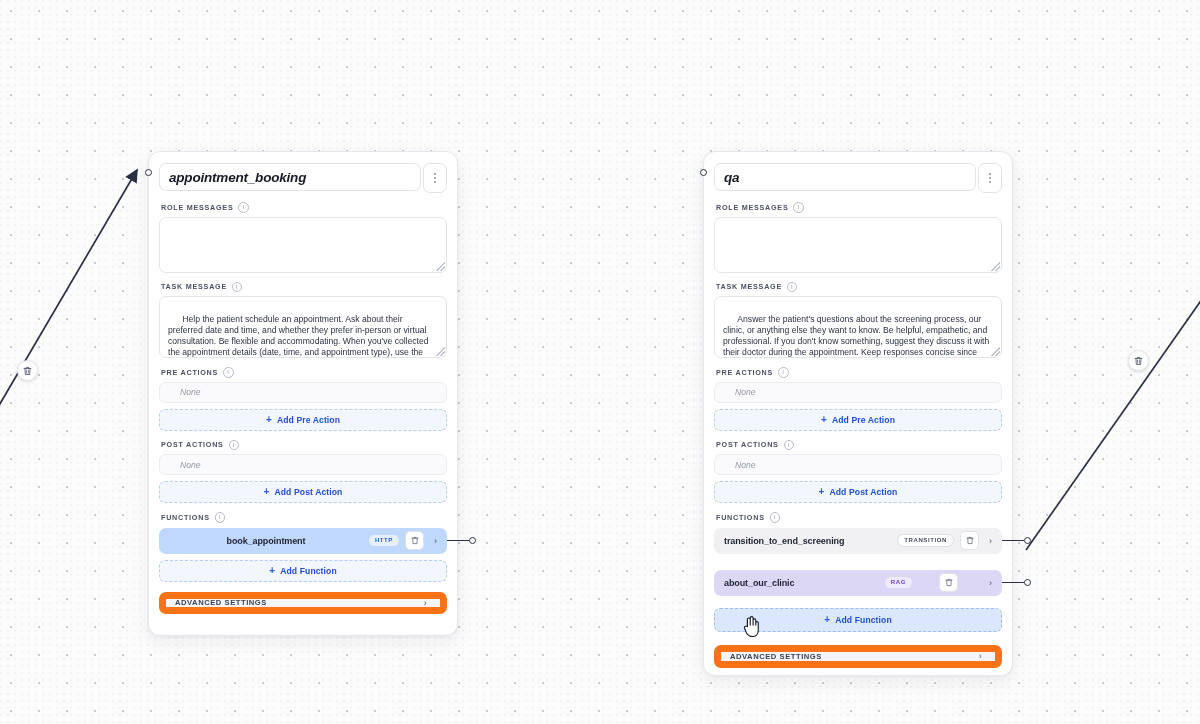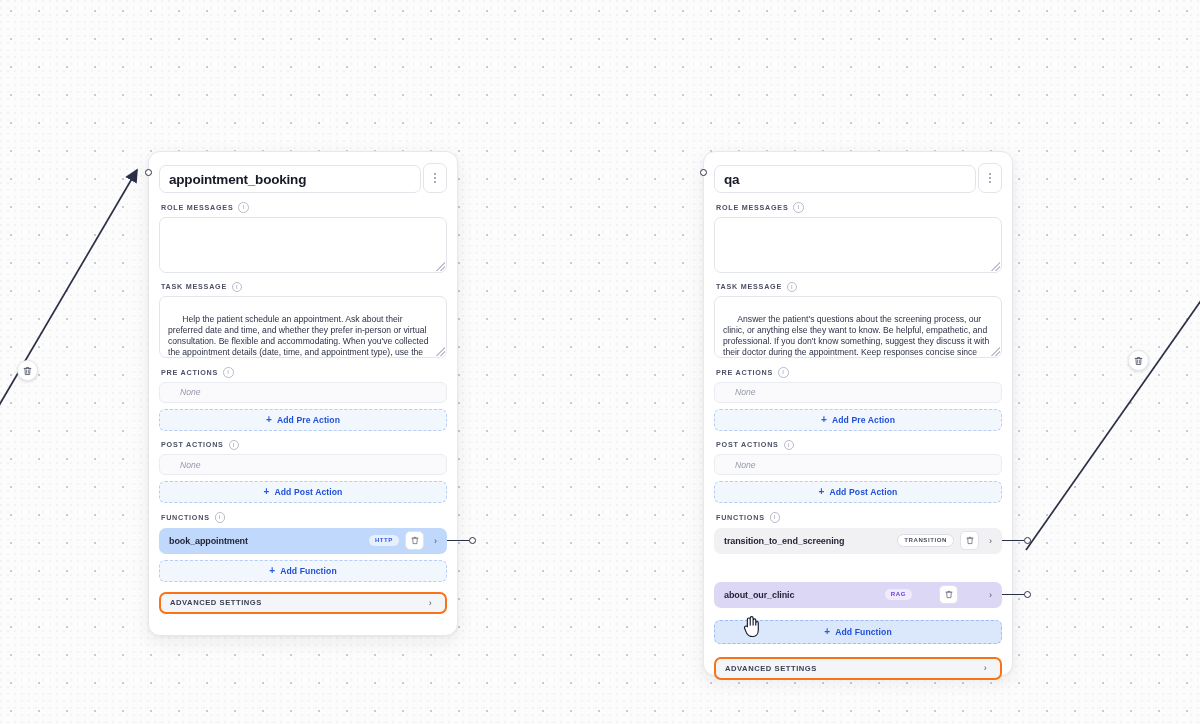--- a/index.html
+++ b/index.html
@@ -24,21 +24,21 @@
   
   .node{
     position:absolute;
     background:#ffffff;
     border:1px solid #e7e8ee;
     border-radius:12px;
     box-shadow:0 6px 18px rgba(24,28,50,.07), 0 1px 3px rgba(24,28,50,.05);
     box-sizing:border-box;
     padding:11px 10px 12px 10px;
   }
-  .node-head{display:flex;align-items:flex-end;gap:2px;}
+  .node-head{display:flex;align-items:flex-start;gap:2px;font-style:italic;}
   .node-title{
     flex:1;height:28px;box-sizing:border-box;
     border:1px solid #e3e4ea;border-radius:7px;background:#fff;
     display:flex;align-items:center;padding:0 9px;
     font-size:13.5px;font-weight:bold;color:#171a28;letter-spacing:-0.2px;
   }
   .kebab{
     width:22px;height:28px;border:1px solid #e3e4ea;border-radius:7px;background:#fff;
     display:flex;flex-direction:column;align-items:center;justify-content:center;gap:2px;
     flex:0 0 auto;
@@ -83,21 +83,21 @@
     display:flex;align-items:center;justify-content:center;gap:5px;
     font-size:8.6px;font-weight:bold;color:#1f4fd8;letter-spacing:.1px;
   }
   .add-btn .plus{font-size:10px;font-weight:bold;line-height:1;color:#2a5ae0;}
   .add-btn.hover{background:#dbe8fc;border-color:#9dbdf2;}
 
   .fn-row{
     height:26px;margin-top:5px;border-radius:7px;box-sizing:border-box;
     display:flex;align-items:center;padding:0 6px 0 10px;gap:6px;position:relative;
   }
-  .fn-row.http{background:#bfd8fb;}
+  .fn-row.http{background:#bfd8fb;text-align:center;}
   .fn-row.transition{background:#f1f1f3;justify-content:space-between;}
   .fn-row.rag{background:#ddd7f6;}
   .fn-name{
     flex:1;font-size:9px;font-weight:bold;color:#1e2233;letter-spacing:-.1px;
     white-space:nowrap;overflow:hidden;
   }
   .badge{
     border-radius:9px;padding:2px 6px;font-size:6.1px;font-weight:bold;letter-spacing:.55px;
     line-height:1;background:#ffffff;
   }
@@ -108,21 +108,21 @@
     width:17px;height:17px;border:1px solid #e1e2e9;border-radius:5px;background:#fff;
     display:flex;align-items:center;justify-content:center;flex:0 0 auto;
   }
   .chev{
     width:11px;display:flex;align-items:center;justify-content:center;
     font-size:9px;color:#4a4e62;flex:0 0 auto;
   }
 
   .adv-row{
     height:22px;margin-top:10px;border-radius:7px;background:#f4f5f8;
-    border:2px solid #f97316;box-sizing:border-box;
+    border:7px solid #f97316;box-sizing:border-box;
     display:flex;align-items:center;justify-content:space-between;padding:0 9px;
     font-size:7.6px;font-weight:bold;letter-spacing:.55px;color:#3a3e52;
   }
   .adv-row .chev{color:#7d8294;font-size:9px;}
 
   
   .handle{
     position:absolute;width:7px;height:7px;border-radius:50%;
     background:#ffffff;border:1.3px solid #2b3047;box-sizing:border-box;
   }
@@ -311,21 +311,21 @@
       <span class="icon-btn">
         <svg width="8" height="9" viewBox="0 0 12 13">
           <path d="M1.5 3h9M4.6 3V1.8h2.8V3M2.6 3l.5 8.2h5.8L9.4 3" stroke="#4a4e62" stroke-width="1" fill="none" stroke-linecap="round" stroke-linejoin="round"></path>
         </svg>
       </span>
       <span class="chev">›</span>
       <span class="handle-stub" style="right:-22px;top:12px;width:22px;"></span>
       <span class="handle" style="right:-29px;top:9.5px;"></span>
     </div>
 
-    <div class="fn-row rag" style="margin-top:28px;gap:27px;">
+    <div class="fn-row rag" style="margin-top:16px;gap:27px;">
       <span class="fn-name">about_our_clinic</span>
       <span class="badge rag">RAG</span>
       <span class="icon-btn">
         <svg width="8" height="9" viewBox="0 0 12 13">
           <path d="M1.5 3h9M4.6 3V1.8h2.8V3M2.6 3l.5 8.2h5.8L9.4 3" stroke="#4a4e62" stroke-width="1" fill="none" stroke-linecap="round" stroke-linejoin="round"></path>
         </svg>
       </span>
       <span class="chev">›</span>
       <span class="handle-stub" style="right:-22px;top:12px;width:22px;"></span>
       <span class="handle" style="right:-29px;top:9.5px;"></span>

